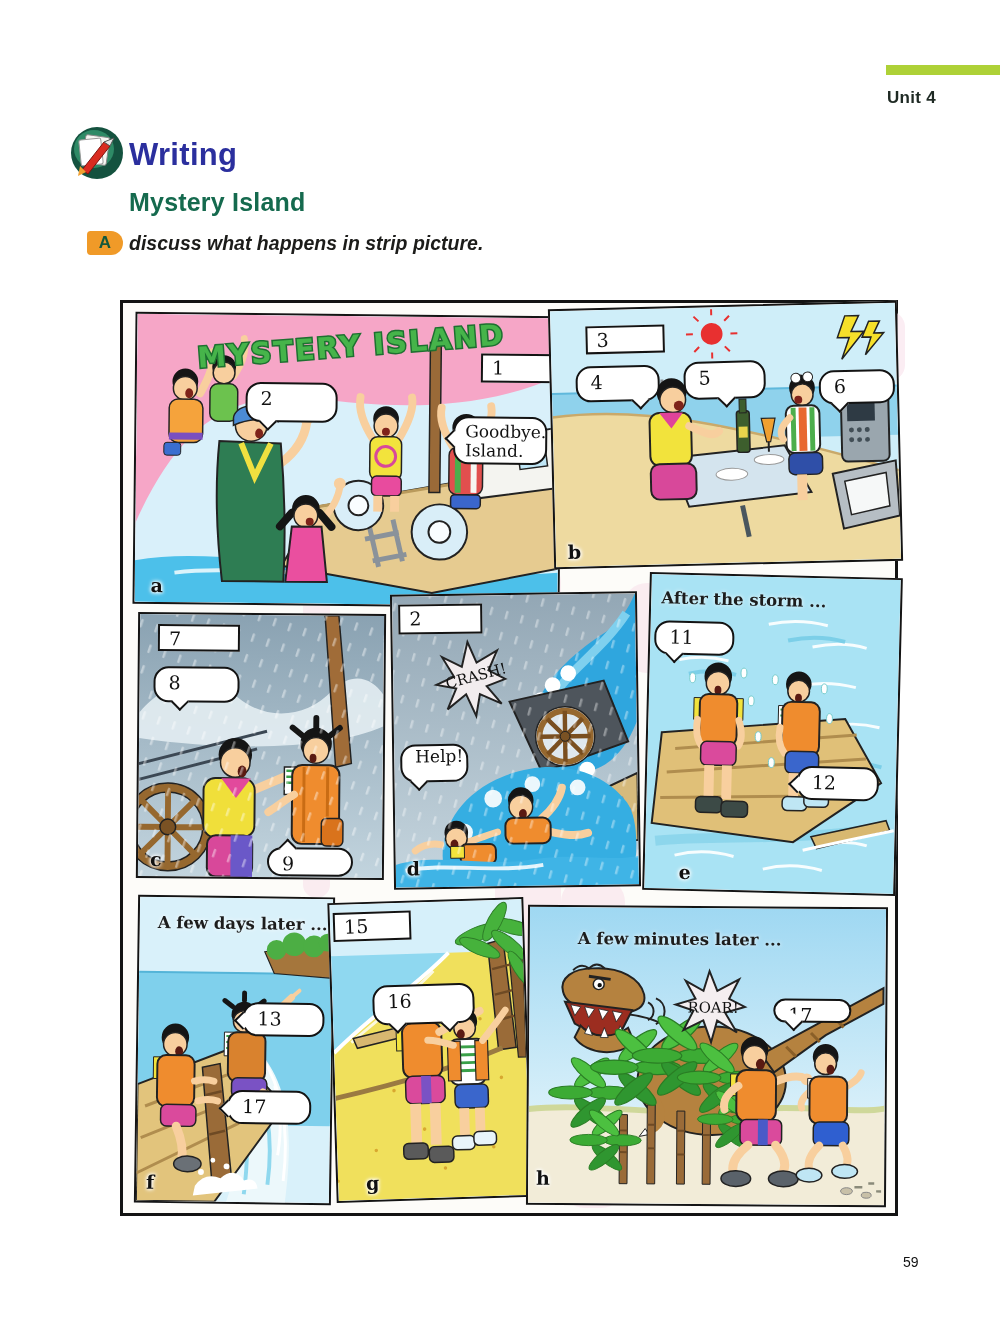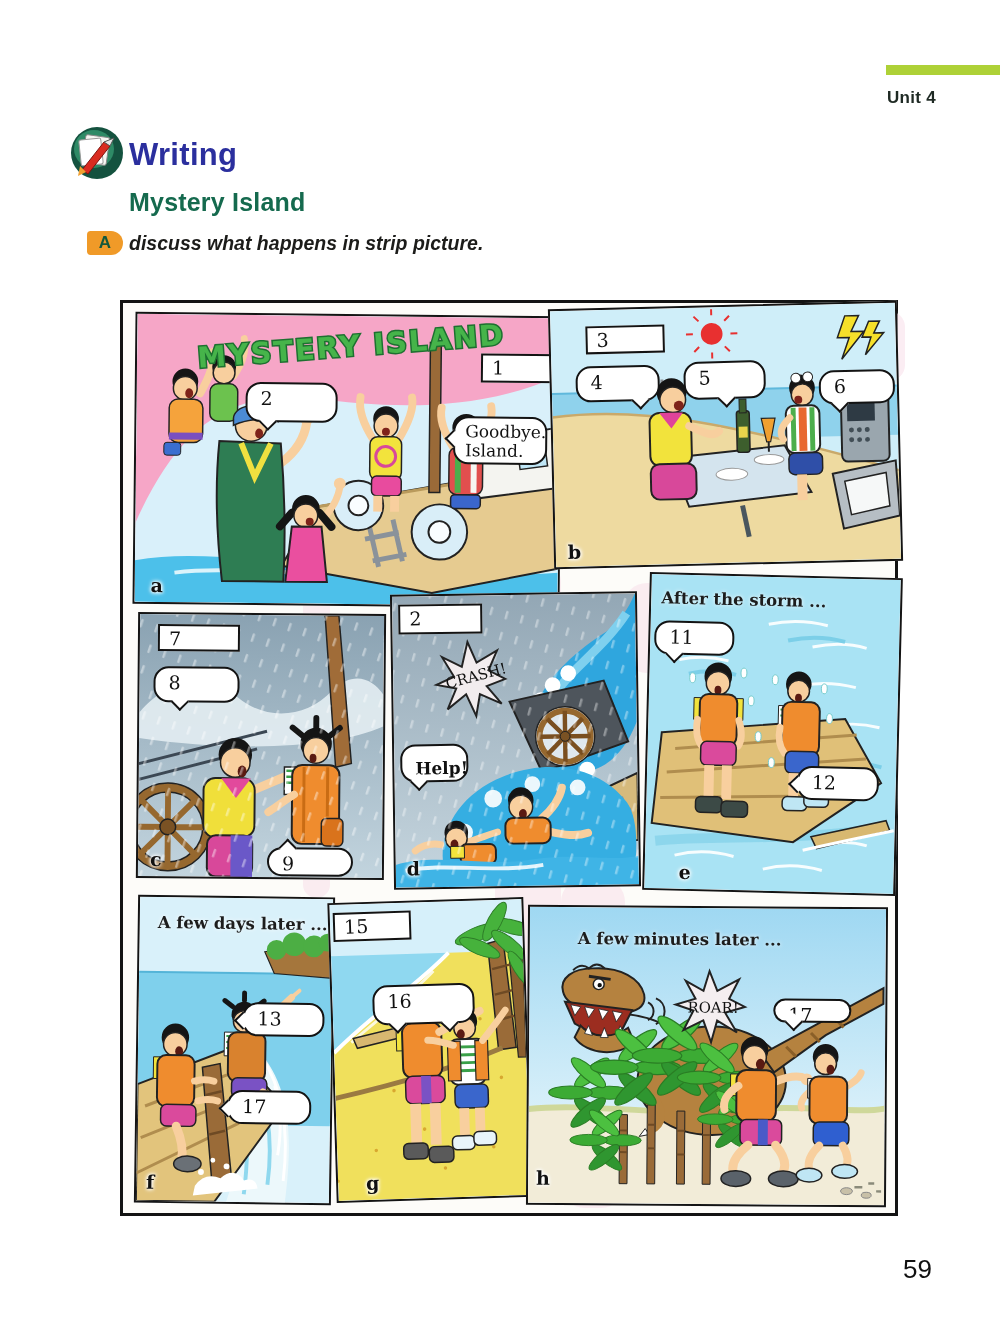--- a/index.html
+++ b/index.html
@@ -13,21 +13,21 @@
   .unit-bar   { position:absolute; top:65px; left:886px; width:114px; height:10px; background:#aed137; }
   .writing-icon { position:absolute; left:70px; top:126px; width:54px; height:54px; }
   .writing-title { position:absolute; left:129px; top:137px; font-size:31px; font-weight:bold; color:#2b2f9e; letter-spacing:.3px; }
   .mystery-title { position:absolute; left:129px; top:188px; font-size:25px; font-weight:bold; color:#156a4e; letter-spacing:.2px; }
   .a-badge {
     position:absolute; left:87px; top:231px; width:36px; height:24px; background:#f09a28;
     border-radius:4px 13px 13px 4px; color:#14583c; font-weight:bold; text-align:center;
     line-height:24px; font-size:17px;
   }
   .activity-text { position:absolute; left:129px; top:228px; width:760px; font-size:19.5px; font-style:italic; font-weight:600; color:#1c1c1a; line-height:30px; }
-  .page-number { position:absolute; left:903px; top:1254px; font-size:26px; color:#111; }
+  .page-number { position:absolute; left:903px; top:1254px; font-size:14px; color:#111; }
 
   
   .comic { position:absolute; left:120px; top:300px; width:778px; height:916px; border:3px solid #131313; background:#fdfcf9; }
   .wm { position:absolute; background:#f8dee9; opacity:.55; border-radius:24px; z-index:0; }
 
   .panel { position:absolute; border:2.5px solid #141414; background:#fff; overflow:hidden; z-index:1; }
   .panel svg.scene { position:absolute; left:0; top:0; width:100%; height:100%; }
 
   .plabel { position:absolute; font-family:"DejaVu Serif", serif; font-weight:bold; font-size:19px; color:#111;
             text-shadow:0 0 5px #fff, 0 0 4px #fff, 0 0 3px #fff; z-index:6; }
@@ -325,21 +325,21 @@
         <rect x="66" y="252" width="36" height="20" rx="6" fill="#ef8c2e" stroke="#222" stroke-width="2"></rect>
         <rect x="56" y="254" width="14" height="12" fill="#f2e33c" stroke="#222" stroke-width="1"></rect>
         <path d="M0,272 C40,260 90,276 140,268 C190,262 220,272 247,266 V295 H0 Z" fill="#3fb4e6"></path>
         <path d="M10,278 C50,270 100,282 150,274" stroke="#fff" stroke-width="4" fill="none" opacity=".85"></path>
         <rect width="247" height="295" fill="url(#rainD)" opacity=".5"></rect>
 
         <polygon points="76,47 85,68 106,56 97,76 114,85 95,92 110,110 88,100 84,122 74,100 55,115 64,94 44,90 62,82 50,62 70,72" fill="#f2ecee" stroke="#222" stroke-width="2"></polygon>
         <text x="55" y="94" transform="rotate(-14 55 94)" font-family="DejaVu Serif, serif" font-size="15" fill="#111">CRASH!</text>
       </svg>
       <div class="nbox" style="left:6px;top:8px;width:84px;height:30px;"><span>2</span></div>
-      <div class="bub" style="left:6px;top:148px;width:68px;height:38px;font-size:17px;padding-top:12px;font-weight:bold;"><span>Help!</span><i class="tail down" style="left:10px;"></i></div>
+      <div class="bub" style="left:6px;top:148px;width:68px;height:38px;font-size:17px;padding-top:0;"><span>Help!</span><i class="tail down" style="left:10px;"></i></div>
       <div class="plabel" style="left:11px;bottom:8px;">d</div>
     </div>
 
     <div class="panel" style="left:523px;top:272px;width:253px;height:318px;transform:rotate(1.4deg);">
       <svg class="scene" viewBox="0 0 253 318" preserveAspectRatio="none">
         <rect width="253" height="318" fill="#a9e3f4"></rect>
         <g stroke="#ffffff" stroke-width="3" fill="none" opacity=".9">
           <path d="M120,48 q30,-7 60,0 M165,70 q30,-7 55,0 M30,86 q25,-6 50,0 M150,110 q30,-7 60,0 M185,150 q25,-6 50,0"></path>
           <path d="M30,284 q30,-8 60,0 M120,296 q30,-8 60,0 M180,270 q25,-6 45,0"></path>
         </g>

